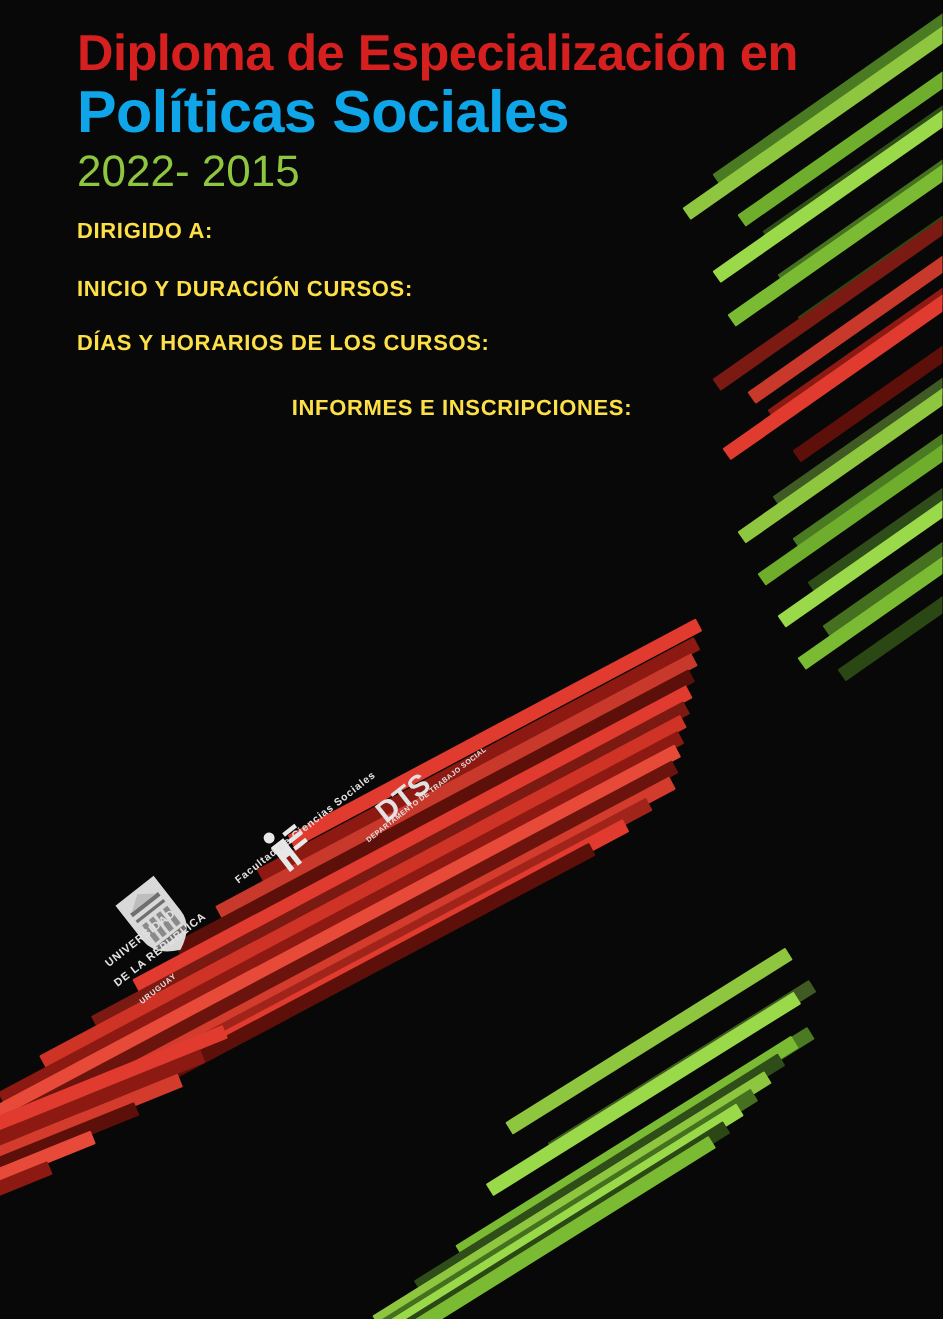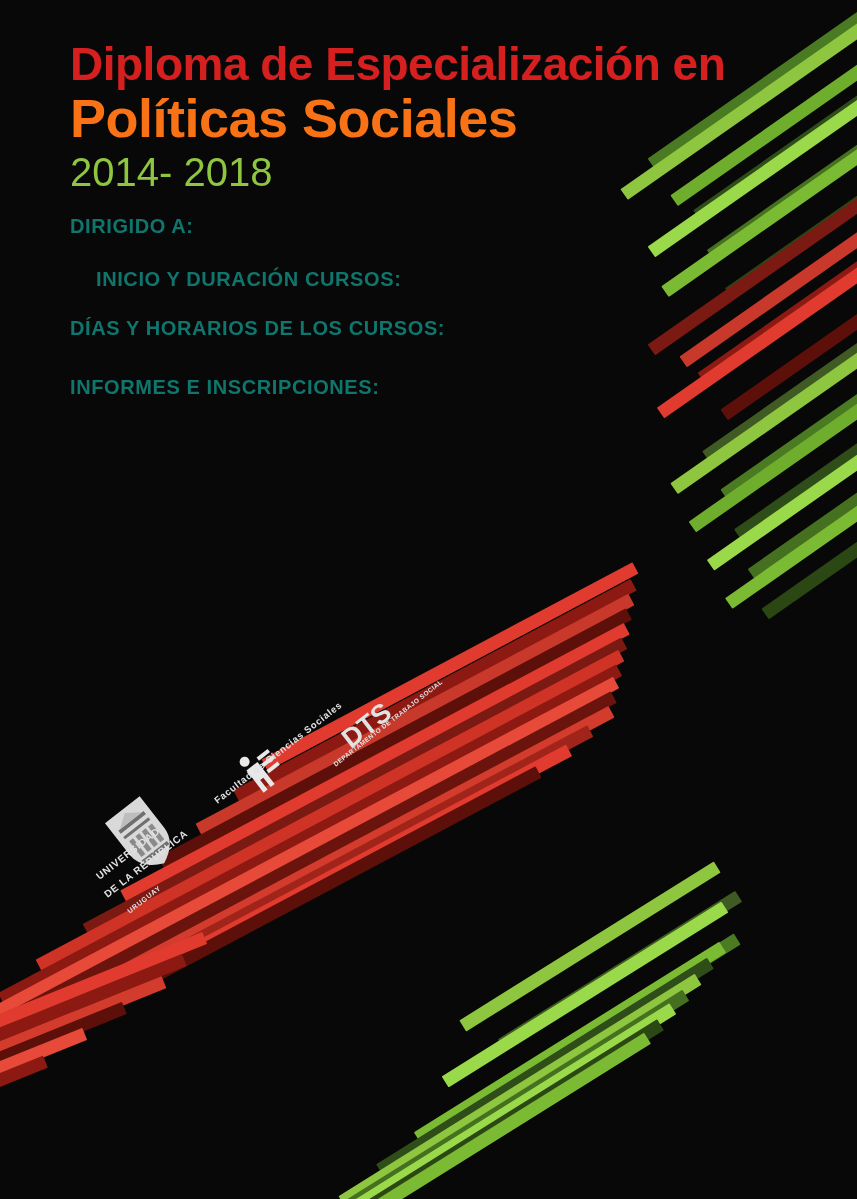--- a/index.html
+++ b/index.html
@@ -35,51 +35,51 @@
   
   #stripes-center { top: 640px; left: -60px; width: 980px; height: 420px; }
 
   
   #stripes-bottom { top: 900px; left: -80px; width: 1000px; height: 340px; }
 
   
   .content {
     position: absolute;
     left: 70px;
-    top: 40px;
+    top: 24px;
     width: 700px;
     z-index: 5;
   }
   .title-line1 {
     color: #d61f1f;
     font-size: 46px;
     font-weight: bold;
     letter-spacing: -0.5px;
     line-height: 1.05;
     margin: 0 0 2px 0;
   }
   .title-line2 {
-    color: #f97316;
+    color: #0ea5e9;
     font-size: 54px;
     font-weight: bold;
     letter-spacing: -0.5px;
     line-height: 1.05;
     margin: 0 0 4px 0;
   }
   .title-line3 {
     color: #8ec63f;
     font-size: 40px;
     font-weight: normal;
     line-height: 1.05;
     margin: 0 0 22px 0;
   }
 
   .section { margin-bottom: 22px; }
   .section h2 {
-    color: #0f766e;
+    color: #fde047;
     font-size: 20px;
     font-weight: bold;
     letter-spacing: 0.6px;
     margin: 0 0 6px 0;
     text-transform: uppercase;
   }
   .section p {
     color: #ffffff;
     font-size: 15.5px;
     line-height: 1.45;
@@ -87,23 +87,23 @@
     margin: 0;
     text-transform: uppercase;
   }
   .section p.wide { letter-spacing: 1.3px; }
   .section p.mail {
     text-transform: none;
     letter-spacing: 0.2px;
     font-size: 15px;
   }
   #s-dirigido { margin-bottom: 30px; }
-  #s-inicio { margin-bottom: 26px; margin-left: 26px; }
+  #s-inicio { margin-bottom: 26px; }
   #s-dias { margin-bottom: 36px; }
-  #s-informes { margin-bottom: 26px; }
+  #s-informes { margin-bottom: 26px; text-align: center; }
 
   
   .logos {
     position: absolute;
     left: 80px;
     top: 690px;
     width: 420px;
     height: 240px;
     z-index: 6;
   }
@@ -192,21 +192,21 @@
     <div class="stripe" style="left:-210px;top:182px; width:430px; background:#5c1009; transform:rotate(-22deg);"></div>
     <div class="stripe" style="left:-240px;top:206px; width:420px; background:#e84a3a; transform:rotate(-22deg);"></div>
     <div class="stripe" style="left:-260px;top:230px; width:400px; background:#8c1a12; transform:rotate(-22deg);"></div>
 
   </div>
 
   <div class="content">
 
     <h1 class="title-line1">Diploma de Especialización en</h1>
     <h1 class="title-line2">Políticas Sociales</h1>
-    <h1 class="title-line3">2014- 2018</h1>
+    <h1 class="title-line3">2022- 2015</h1>
 
     <div class="section" id="s-dirigido">
       <h2>DIRIGIDO A:</h2>
     </div>
 
     <div class="section" id="s-inicio">
       <h2>INICIO Y DURACIÓN CURSOS:</h2>
     </div>
 
     <div class="section" id="s-dias">

